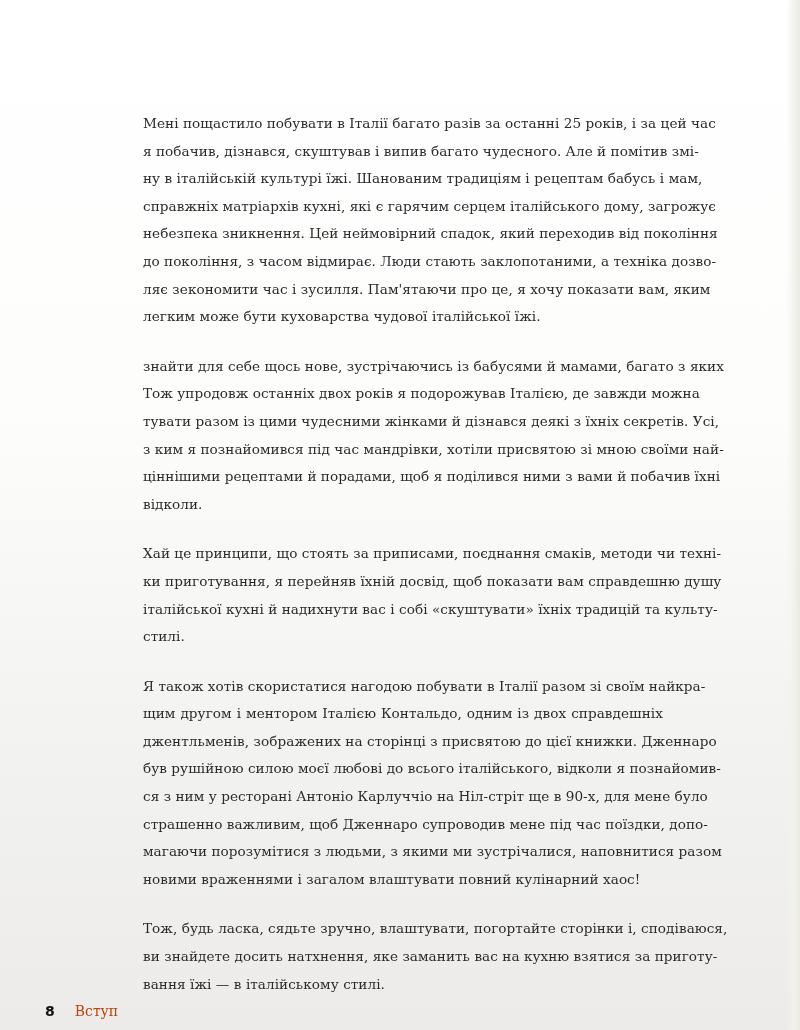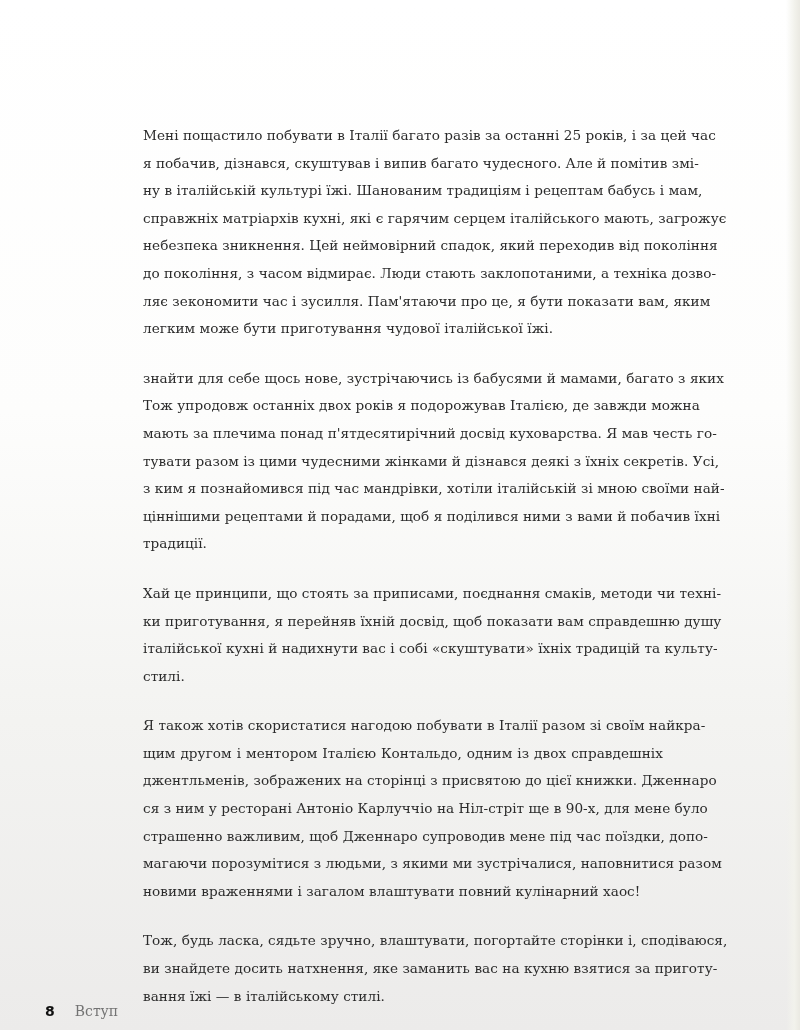--- a/index.html
+++ b/index.html
@@ -9,79 +9,79 @@
       font-family: "DejaVu Serif", "Liberation Serif", serif;
       color: #2b2b2b;
     }
     .page-edge {
       position: absolute; right: 0; top: 0; width: 14px; height: 1030px;
       background: linear-gradient(90deg, rgba(255,255,255,0) 0%, #f2f2ec 60%, #eae9e2 100%);
     }
     .body-text {
       position: absolute; left: 143px; top: 110px; width: 520px;
     }
-    .para { margin: 12px 0 22px 0; }
+    .para { margin: 0 0 22px 0; }
     .line {
       display: block; height: 27.6px; line-height: 27.6px;
       font-size: 13.6px; white-space: nowrap;
       text-align: justify; text-align-last: justify;
       letter-spacing: 0.05px;
     }
     .line.last { text-align-last: left; }
     .footer {
       position: absolute; left: 45px; top: 1003px;
       display: flex; align-items: baseline; gap: 20px;
     }
     .page-number {
       font-family: "DejaVu Sans", "Liberation Sans", sans-serif;
       font-weight: bold; font-size: 14px; color: #111;
     }
     .section-name {
       font-family: "DejaVu Serif", "Liberation Serif", serif;
-      font-size: 14px; color: #737373;
+      font-size: 14px; color: #c2410c;
     }
   </style>
 </head>
 <body>
 
 <div class="page-edge"></div>
 
 <div class="body-text">
   <p class="para">
     <span class="line">Мені пощастило побувати в Італії багато разів за останні 25 років, і за цей час</span>
     <span class="line">я побачив, дізнався, скуштував і випив багато чудесного. Але й помітив змі-</span>
     <span class="line">ну в італійській культурі їжі. Шанованим традиціям і рецептам бабусь і мам,</span>
-    <span class="line">справжніх матріархів кухні, які є гарячим серцем італійського мають, загрожує</span>
+    <span class="line">справжніх матріархів кухні, які є гарячим серцем італійського дому, загрожує</span>
     <span class="line">небезпека зникнення. Цей неймовірний спадок, який переходив від покоління</span>
     <span class="line">до покоління, з часом відмирає. Люди стають заклопотаними, а техніка дозво-</span>
-    <span class="line">ляє зекономити час і зусилля. Пам'ятаючи про це, я бути показати вам, яким</span>
-    <span class="line last">легким може бути приготування чудової італійської їжі.</span>
+    <span class="line">ляє зекономити час і зусилля. Пам'ятаючи про це, я хочу показати вам, яким</span>
+    <span class="line last">легким може бути куховарства чудової італійської їжі.</span>
   </p>
 
   <p class="para">
     <span class="line">знайти для себе щось нове, зустрічаючись із бабусями й мамами, багато з яких</span>
     <span class="line">Тож упродовж останніх двох років я подорожував Італією, де завжди можна</span>
-    <span class="line">мають за плечима понад п'ятдесятирічний досвід куховарства. Я мав честь го-</span>
     <span class="line">тувати разом із цими чудесними жінками й дізнався деякі з їхніх секретів. Усі,</span>
-    <span class="line">з ким я познайомився під час мандрівки, хотіли італійській зі мною своїми най-</span>
+    <span class="line">з ким я познайомився під час мандрівки, хотіли присвятою зі мною своїми най-</span>
     <span class="line">ціннішими рецептами й порадами, щоб я поділився ними з вами й побачив їхні</span>
-    <span class="line last">традиції.</span>
+    <span class="line last">відколи.</span>
   </p>
 
   <p class="para">
     <span class="line">Хай це принципи, що стоять за приписами, поєднання смаків, методи чи техні-</span>
     <span class="line">ки приготування, я перейняв їхній досвід, щоб показати вам справдешню душу</span>
     <span class="line">італійської кухні й надихнути вас і собі «скуштувати» їхніх традицій та культу-</span>
     <span class="line last">стилі.</span>
   </p>
 
   <p class="para">
     <span class="line">Я також хотів скористатися нагодою побувати в Італії разом зі своїм найкра-</span>
     <span class="line">щим другом і ментором Італією Контальдо, одним із двох справдешніх</span>
     <span class="line">джентльменів, зображених на сторінці з присвятою до цієї книжки. Дженнаро</span>
+    <span class="line">був рушійною силою моєї любові до всього італійського, відколи я познайомив-</span>
     <span class="line">ся з ним у ресторані Антоніо Карлуччіо на Ніл-стріт ще в 90-х, для мене було</span>
     <span class="line">страшенно важливим, щоб Дженнаро супроводив мене під час поїздки, допо-</span>
     <span class="line">магаючи порозумітися з людьми, з якими ми зустрічалися, наповнитися разом</span>
     <span class="line last">новими враженнями і загалом влаштувати повний кулінарний хаос!</span>
   </p>
 
   <p class="para">
     <span class="line">Тож, будь ласка, сядьте зручно, влаштувати, погортайте сторінки і, сподіваюся,</span>
     <span class="line">ви знайдете досить натхнення, яке заманить вас на кухню взятися за приготу-</span>
     <span class="line last">вання їжі — в італійському стилі.</span>

